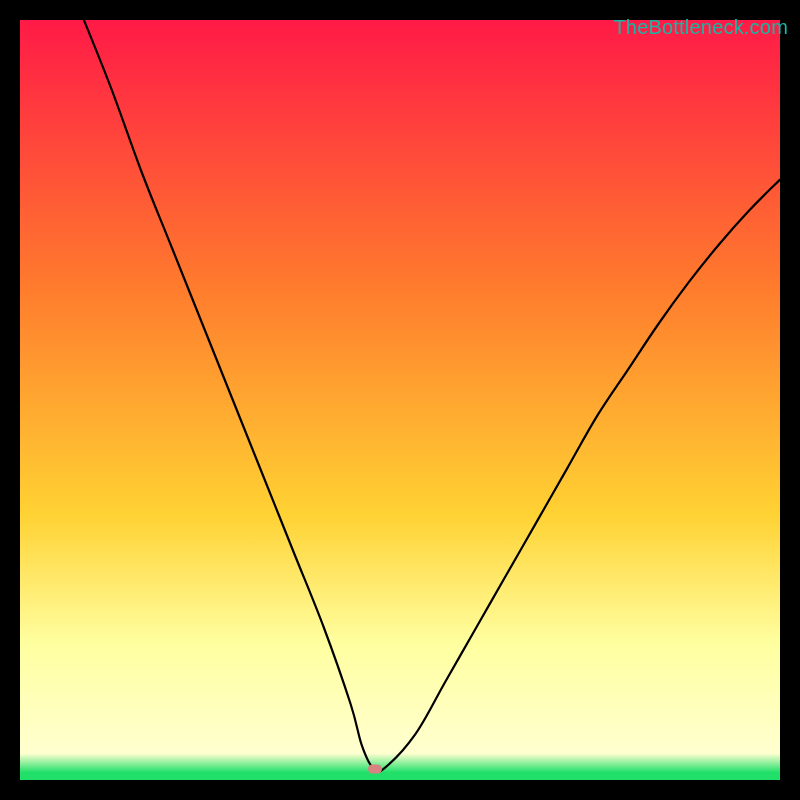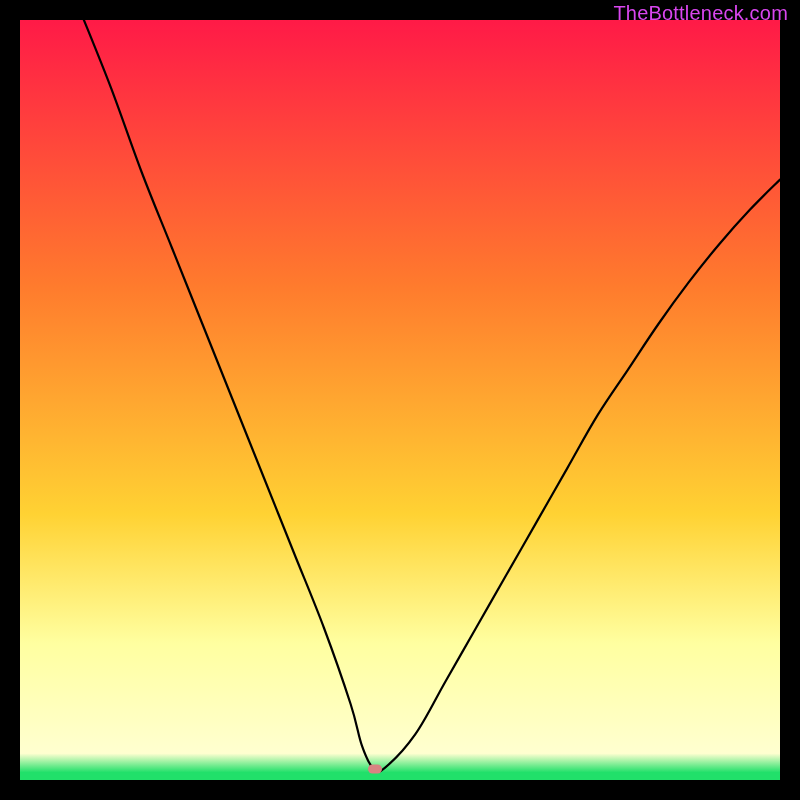--- a/index.html
+++ b/index.html
@@ -45,23 +45,23 @@
   .min-marker {
     position: absolute;
     width: 14px;
     height: 9px;
     background: #d98282;
     border-radius: 5px;
     transform: translate(-50%, -50%);
   }
   .watermark {
     position: absolute;
-    top: 2px;
+    top: 16px;
     right: 12px;
-    color: #d946ef;
+    color: #14b8a6;
     font-size: 20px;
     font-weight: 500;
     letter-spacing: 0.2px;
   }
 </style>
 </head>
 <body>
 
 <div class="chart-frame">
   <div class="plot-area">

